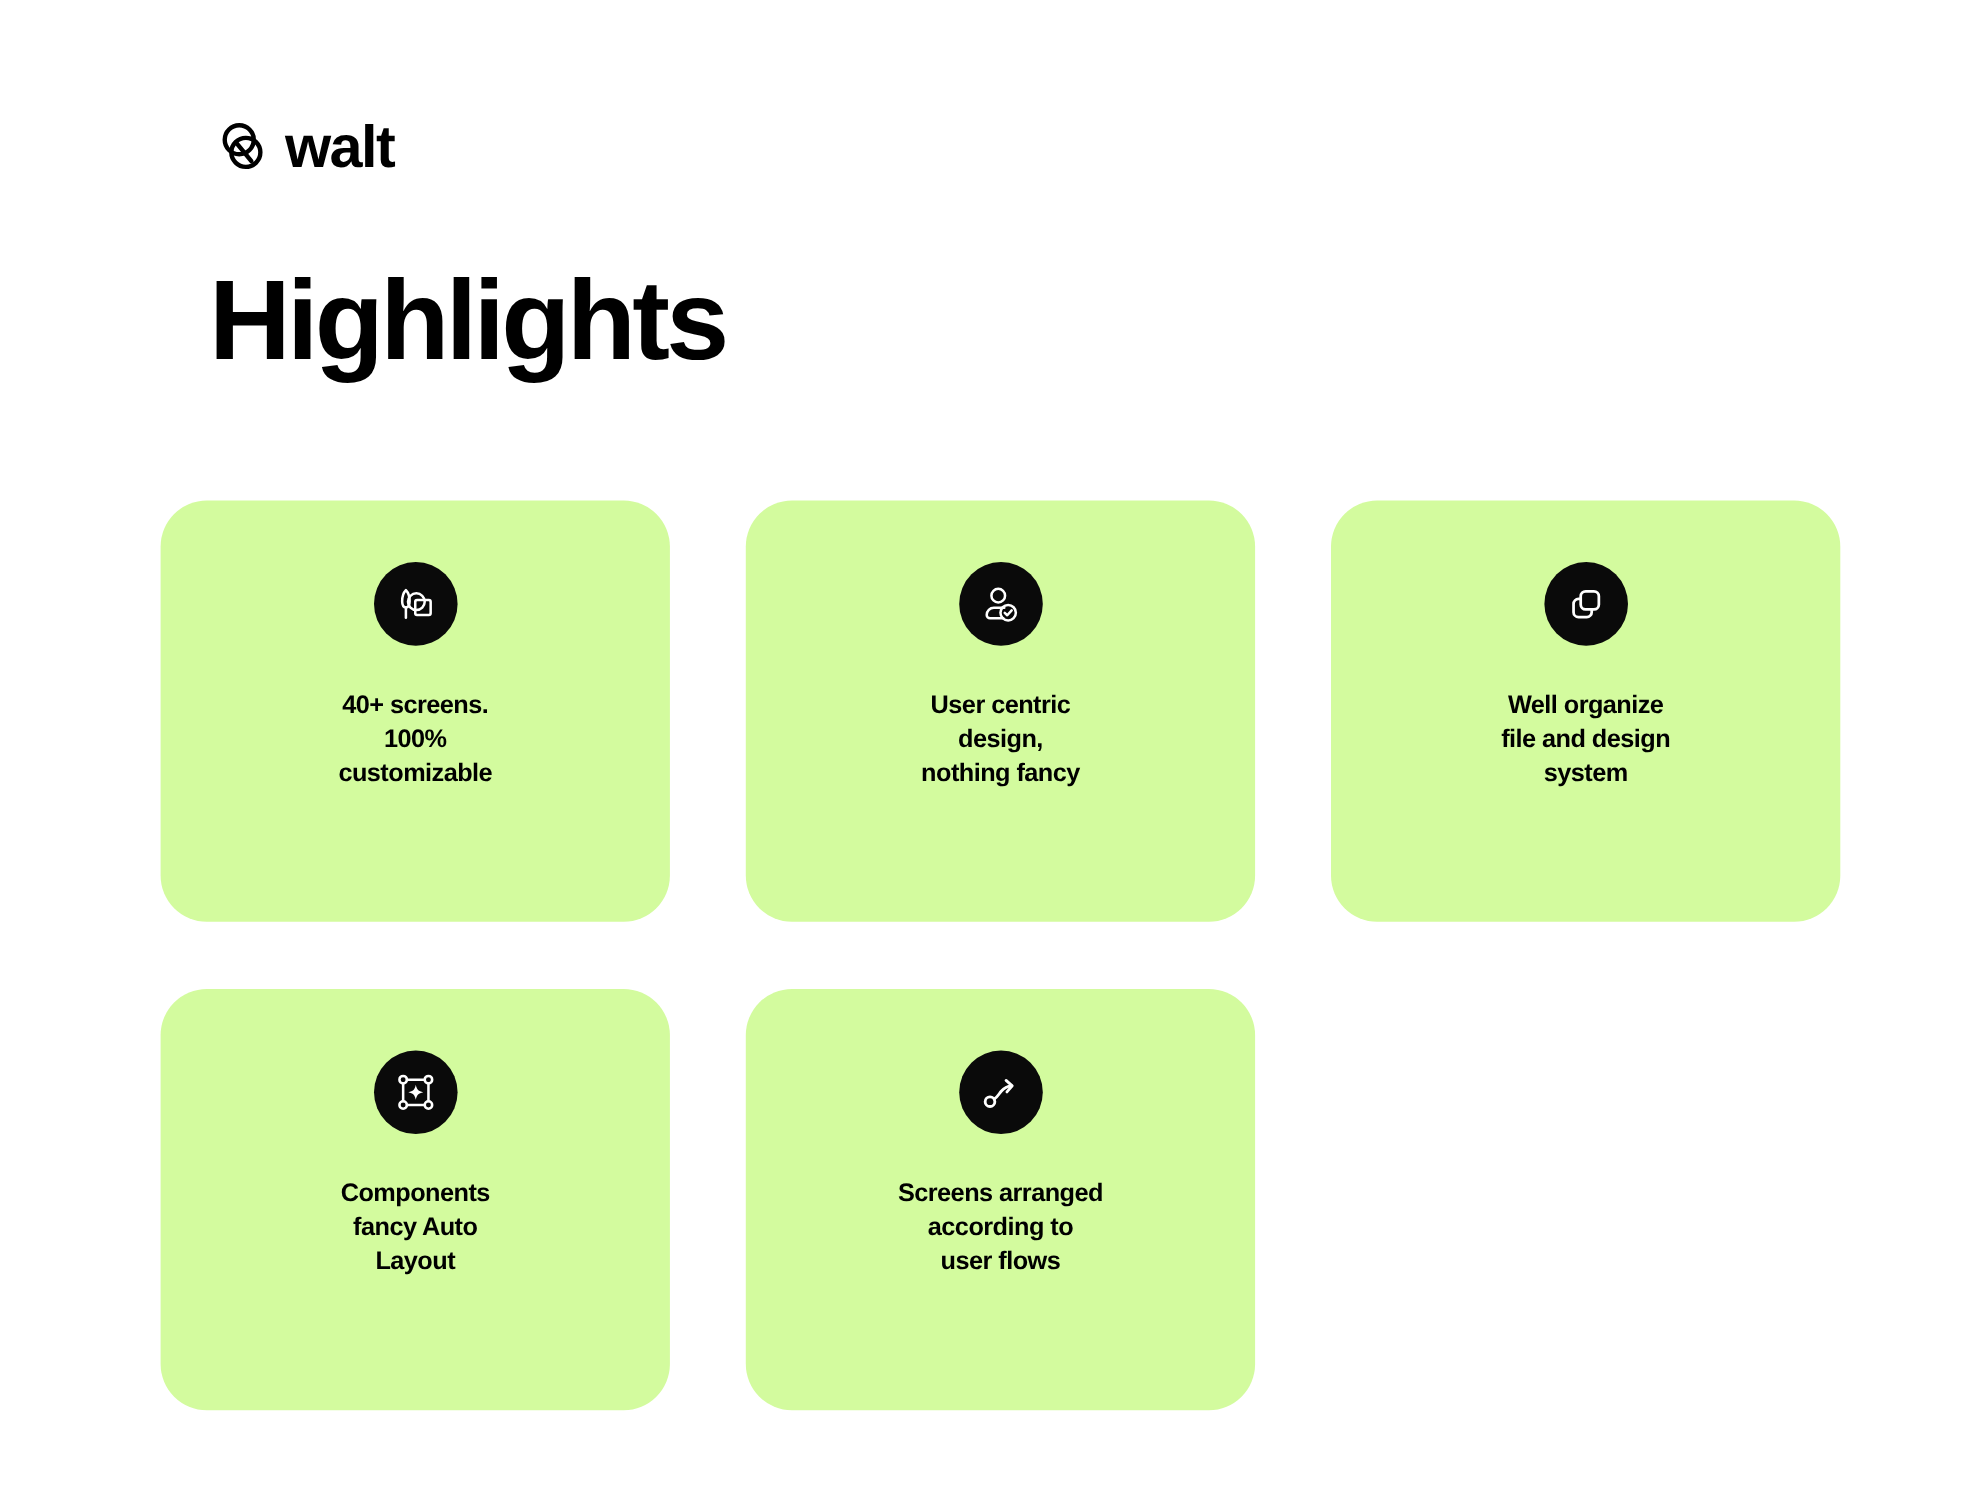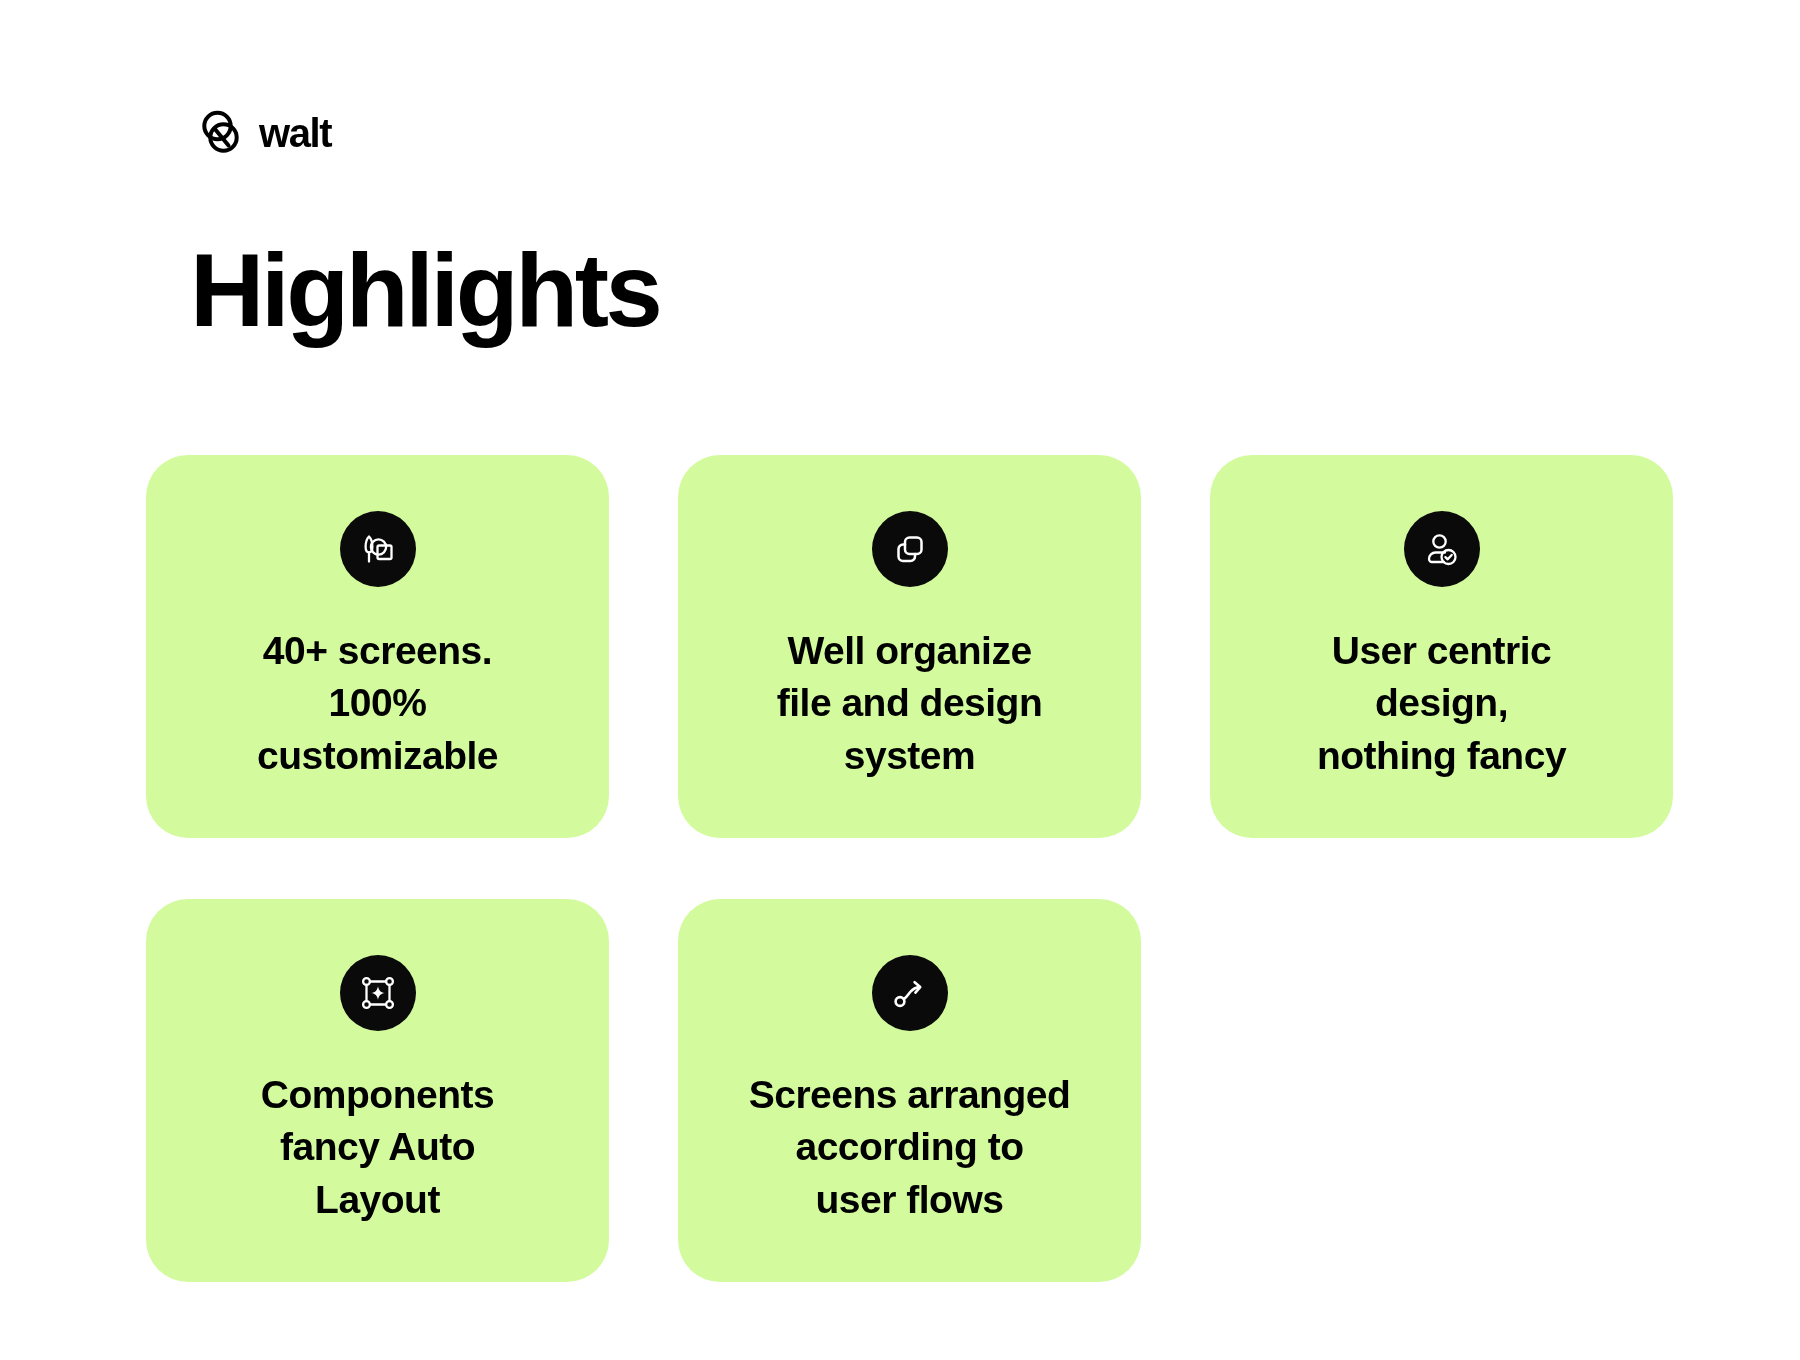--- a/index.html
+++ b/index.html
@@ -28,21 +28,21 @@
     align-items: center;
     gap: 11px;
   }
   .brand-mark {
     width: 52px;
     height: 52px;
     display: block;
     flex: none;
   }
   .brand-name {
-    font-size: 40px;
+    font-size: 54px;
     font-weight: 700;
     letter-spacing: -1.4px;
     color: #000000;
     line-height: 1;
     position: relative;
     top: 1px;
   }
 
   
   .page-title {
@@ -88,21 +88,21 @@
     align-items: center;
     justify-content: center;
     flex: none;
   }
   .card-icon svg { display: block; }
 
   .card-text {
     margin-top: 38px;
     padding: 0 22px;
     text-align: center;
-    font-size: 39px;
+    font-size: 23px;
     font-weight: 700;
     line-height: 1.34;
     letter-spacing: -0.5px;
     color: #000000;
     white-space: pre-line;
   }
 </style>
 </head>
 <body>
 
@@ -130,42 +130,42 @@
           <rect x="20.5" y="17.5" width="14" height="13.5" rx="1.6"></rect>
         </svg>
       </div>
       <div class="card-text">40+ screens.
 100%
 customizable</div>
     </div>
 
     <div class="card">
       <div class="card-icon">
-        <svg width="40" height="40" viewBox="0 0 40 40" fill="none" stroke="#FFFFFF" stroke-width="2.5" stroke-linecap="round" stroke-linejoin="round" aria-hidden="true">
-          <rect x="15" y="8.5" width="16.5" height="16.5" rx="4.5"></rect>
-          <path d="M25 25v2.5a4.5 4.5 0 0 1-4.5 4.5H13a4.5 4.5 0 0 1-4.5-4.5V20A4.5 4.5 0 0 1 13 15.5h2"></path>
-        </svg>
-      </div>
-      <div class="card-text">Well organize
-file and design
-system</div>
-    </div>
-
-    <div class="card">
-      <div class="card-icon">
         <svg width="42" height="42" viewBox="0 0 42 42" fill="none" stroke="#FFFFFF" stroke-width="2.3" stroke-linecap="round" stroke-linejoin="round" aria-hidden="true">
           <circle cx="18.5" cy="13.5" r="6.2"></circle>
           <path d="M24 24.5H14.5A6.5 6.5 0 0 0 8 31a3 3 0 0 0 3 3h12"></path>
           <circle cx="27.5" cy="29" r="7"></circle>
           <polyline points="24.4,29.1 26.7,31.3 30.7,26.9"></polyline>
         </svg>
       </div>
       <div class="card-text">User centric
 design,
 nothing fancy</div>
+    </div>
+
+    <div class="card">
+      <div class="card-icon">
+        <svg width="40" height="40" viewBox="0 0 40 40" fill="none" stroke="#FFFFFF" stroke-width="2.5" stroke-linecap="round" stroke-linejoin="round" aria-hidden="true">
+          <rect x="15" y="8.5" width="16.5" height="16.5" rx="4.5"></rect>
+          <path d="M25 25v2.5a4.5 4.5 0 0 1-4.5 4.5H13a4.5 4.5 0 0 1-4.5-4.5V20A4.5 4.5 0 0 1 13 15.5h2"></path>
+        </svg>
+      </div>
+      <div class="card-text">Well organize
+file and design
+system</div>
     </div>
 
     <div class="card">
       <div class="card-icon">
         <svg width="42" height="42" viewBox="0 0 42 42" fill="none" stroke="#FFFFFF" stroke-width="2.3" stroke-linecap="round" stroke-linejoin="round" aria-hidden="true">
           <line x1="13" y1="9.5" x2="29" y2="9.5"></line>
           <line x1="13" y1="32.5" x2="29" y2="32.5"></line>
           <line x1="9.5" y1="13" x2="9.5" y2="29"></line>
           <line x1="32.5" y1="13" x2="32.5" y2="29"></line>
           <circle cx="9.5" cy="9.5" r="3.4" fill="none"></circle>

